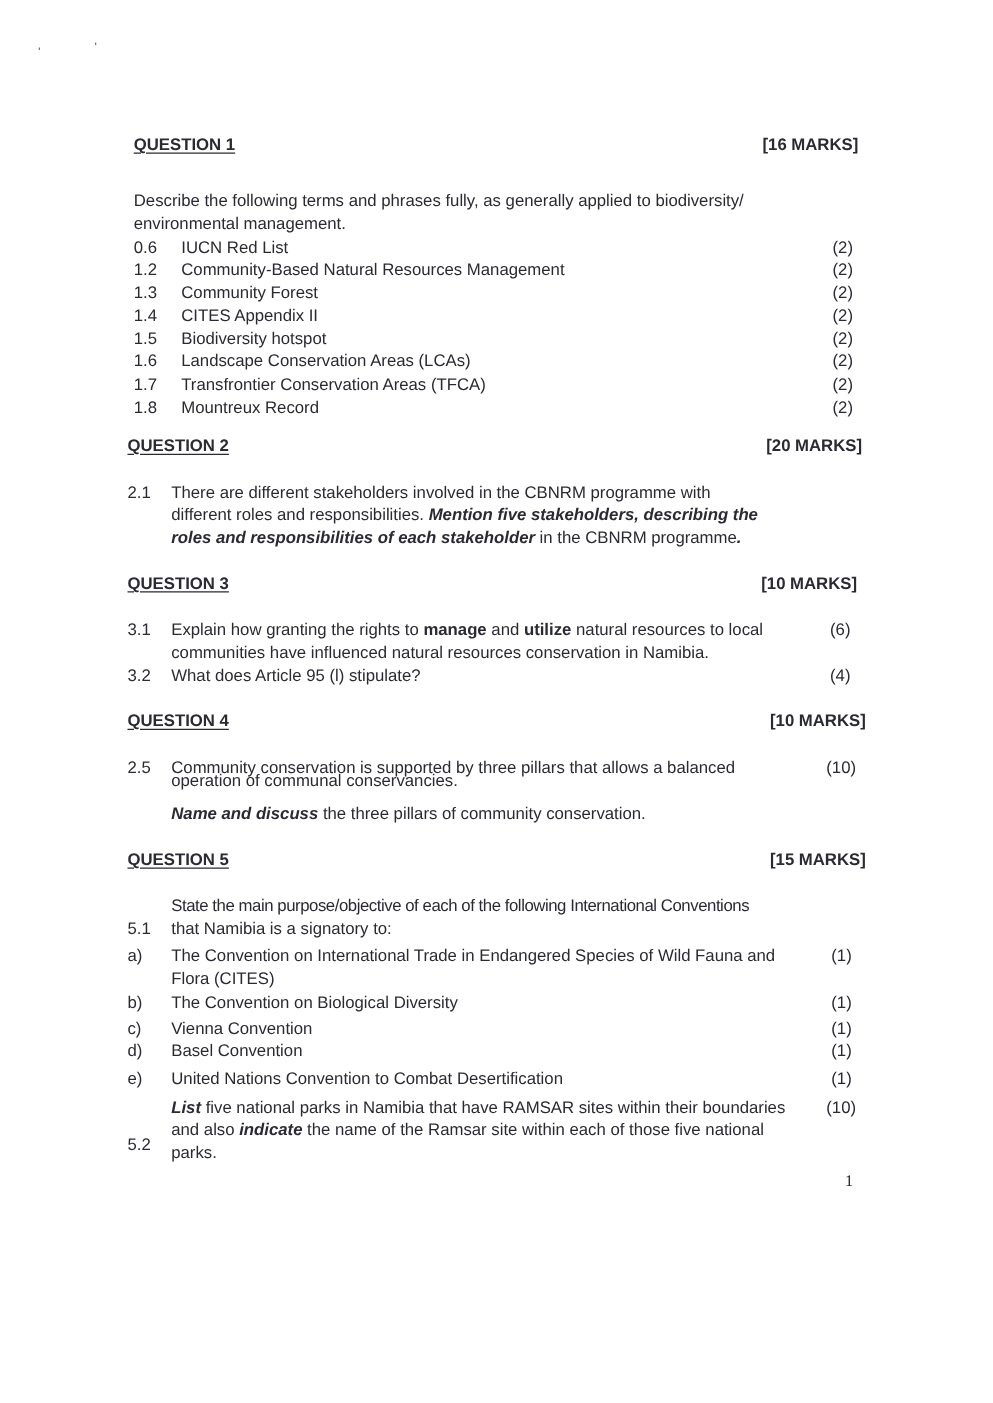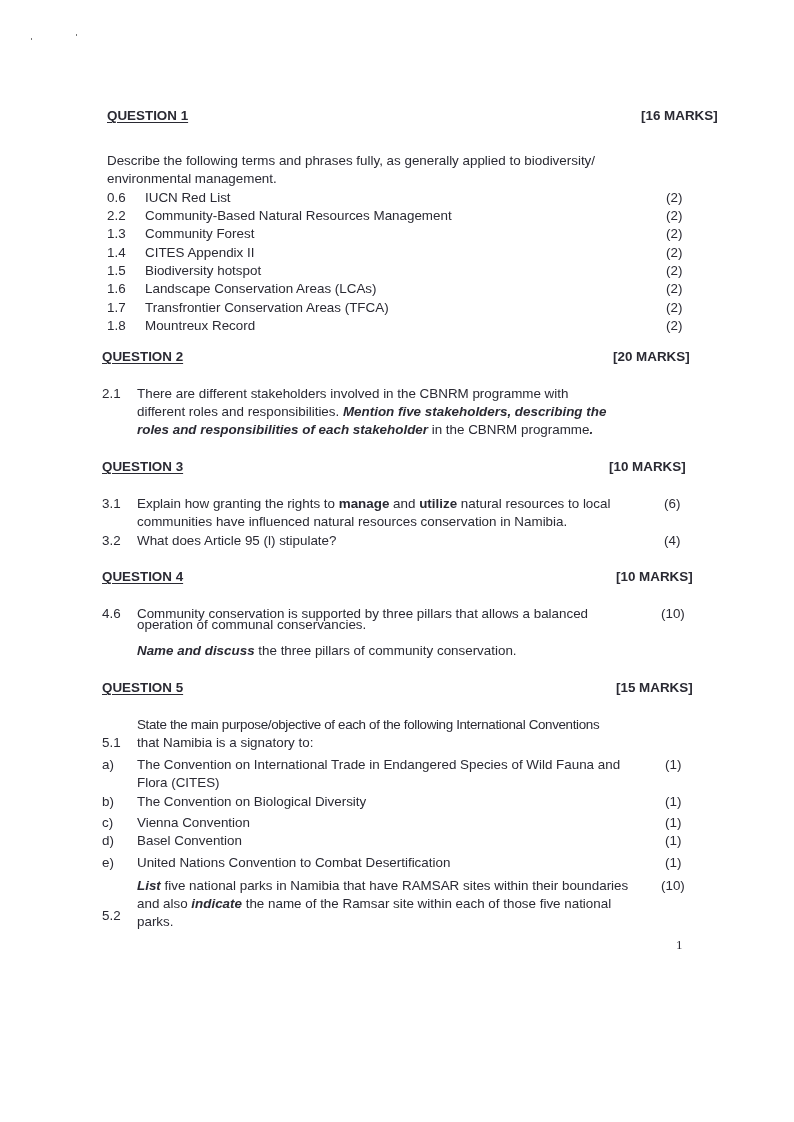--- a/index.html
+++ b/index.html
@@ -40,32 +40,32 @@
 </head>
 <body>
 
 <div class="page">
 
   <div class="scan-dot" style="left:31px; top:38px;"></div>
   <div class="scan-dot" style="left:76px; top:34px;"></div>
 
   <div>
     <span class="abs heading" style="left:107px; top:107px;">QUESTION 1</span>
-    <span class="abs marks-total" style="left:610px; top:107px;margin-left:31px;">[16 MARKS]</span>
+    <span class="abs marks-total" style="left:610px; top:107px;">[16 MARKS]</span>
 
     <span class="abs" style="left:107px; top:152px;">Describe the following terms and phrases fully, as generally applied to biodiversity/</span>
     <span class="abs" style="left:107px; top:170px;">environmental management.</span>
 
     <div>
       <span class="abs" style="left:107px; top:189px;">0.6</span>
       <span class="abs" style="left:145px; top:189px;">IUCN Red List</span>
       <span class="abs" style="left:666px; top:189px;">(2)</span>
     </div>
     <div>
-      <span class="abs" style="left:107px; top:207px;">2.2</span>
+      <span class="abs" style="left:107px; top:207px;">1.2</span>
       <span class="abs" style="left:145px; top:207px;">Community-Based Natural Resources Management</span>
       <span class="abs" style="left:666px; top:207px;">(2)</span>
     </div>
     <div>
       <span class="abs" style="left:107px; top:225px;">1.3</span>
       <span class="abs" style="left:145px; top:225px;">Community Forest</span>
       <span class="abs" style="left:666px; top:225px;">(2)</span>
     </div>
     <div>
       <span class="abs" style="left:107px; top:244px;">1.4</span>
@@ -121,21 +121,21 @@
       <span class="abs" style="left:137px; top:532px;">What does Article 95 (l) stipulate?</span>
       <span class="abs" style="left:664px; top:532px;">(4)</span>
     </div>
   </div>
 
   <div>
     <span class="abs heading" style="left:102px; top:568px;">QUESTION 4</span>
     <span class="abs marks-total" style="left:616px; top:568px;">[10 MARKS]</span>
 
     <div>
-      <span class="abs" style="left:102px; top:605px;">4.6</span>
+      <span class="abs" style="left:102px; top:605px;">2.5</span>
       <span class="abs" style="left:137px; top:605px;">Community conservation is supported by three pillars that allows a balanced</span>
       <span class="abs" style="left:137px; top:587px;margin-top:29px;">operation of communal conservancies.</span>
       <span class="abs" style="left:137px; top:642px;"><b class="bi">Name and discuss</b><span> the three pillars of community conservation.</span></span>
       <span class="abs" style="left:661px; top:605px;">(10)</span>
     </div>
   </div>
 
   <div>
     <span class="abs heading" style="left:102px; top:679px;">QUESTION 5</span>
     <span class="abs marks-total" style="left:616px; top:679px;">[15 MARKS]</span>

